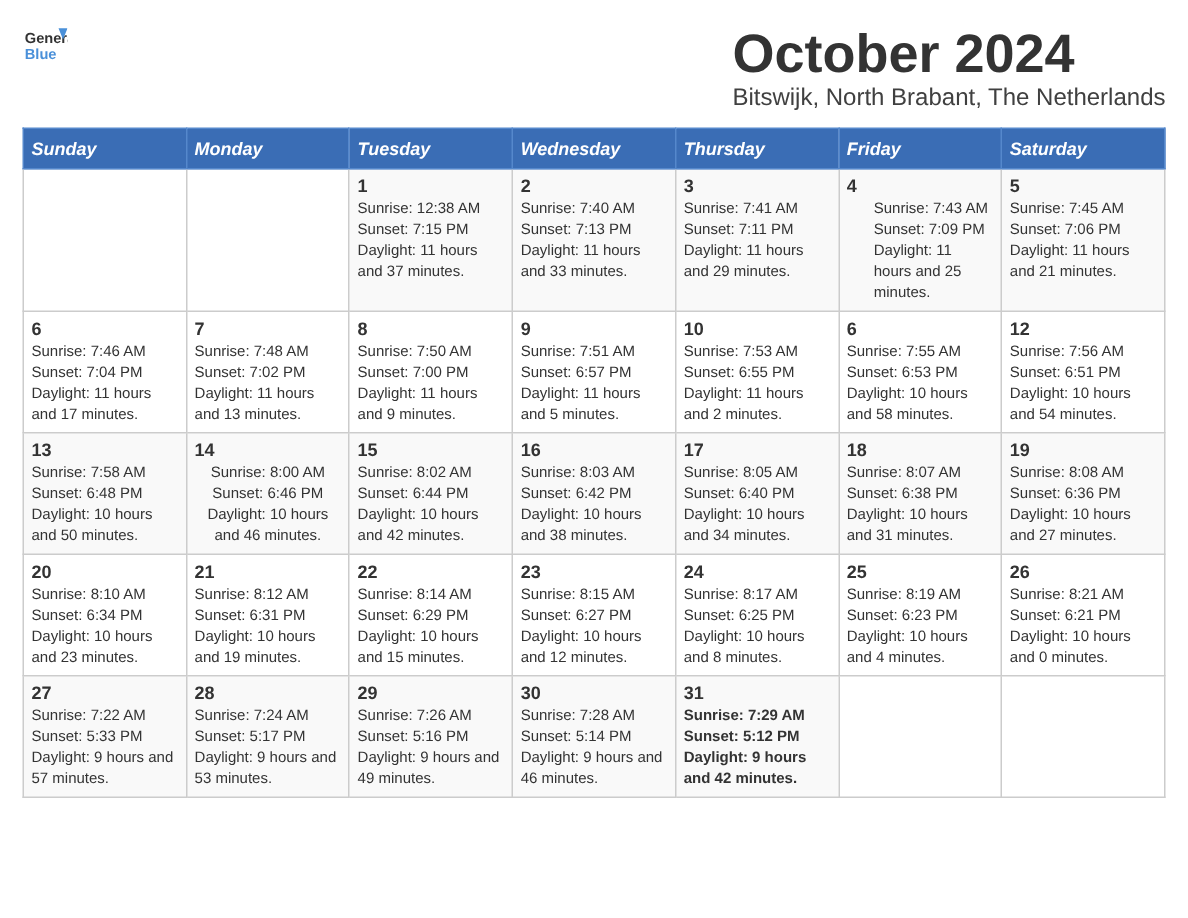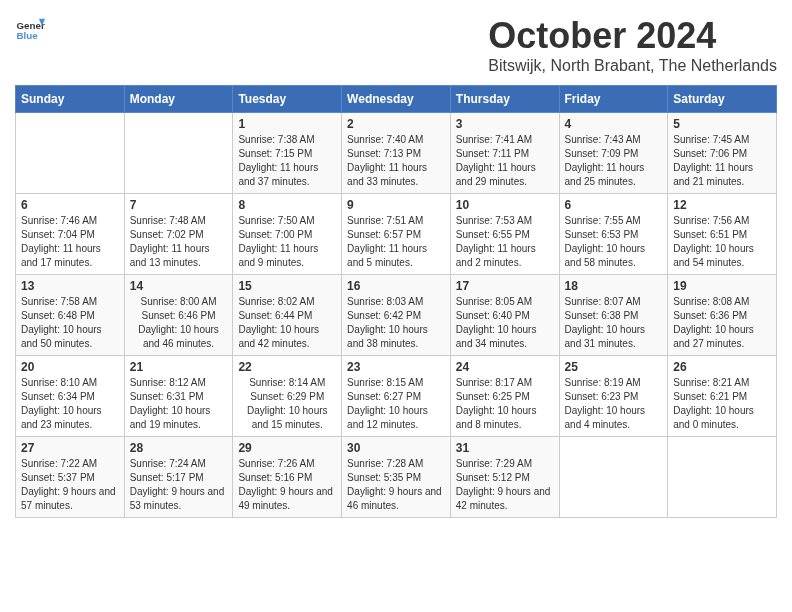--- a/index.html
+++ b/index.html
@@ -42,20 +42,21 @@
       font-size: 11px;
     }
     thead tr th {
       background-color: #3a6db5;
       color: #fff;
       text-align: left;
       padding: 6px 5px;
       font-size: 12px;
       font-weight: bold;
       border: 1px solid #5588cc;
+      font-style: italic;
     }
     tbody tr td {
       border: 1px solid #ccc;
       vertical-align: top;
       padding: 4px 5px;
       height: 80px;
       width: 14.28%;
       background: #fff;
       color: #333;
     }
@@ -105,39 +106,39 @@
         <th>Friday</th>
         <th>Saturday</th>
       </tr>
   </thead>
   <tbody id="calendar-body">
   <tr>
         <td class="empty-cell"></td>
         <td class="empty-cell"></td>
         <td>
           <span class="day-num">1</span>
-          <div class="day-info" style="white-space: pre-line;">Sunrise: 7:38 AM
+          <div class="day-info" style="white-space: pre-line;">Sunrise: 12:38 AM
 Sunset: 7:15 PM
 Daylight: 11 hours and 37 minutes.</div>
         </td>
         <td>
           <span class="day-num">2</span>
           <div class="day-info" style="white-space: pre-line;">Sunrise: 7:40 AM
 Sunset: 7:13 PM
 Daylight: 11 hours and 33 minutes.</div>
         </td>
         <td>
           <span class="day-num">3</span>
           <div class="day-info" style="white-space: pre-line;">Sunrise: 7:41 AM
 Sunset: 7:11 PM
 Daylight: 11 hours and 29 minutes.</div>
         </td>
         <td>
           <span class="day-num">4</span>
-          <div class="day-info" style="white-space: pre-line;">Sunrise: 7:43 AM
+          <div class="day-info" style="white-space: pre-line; margin-left: 18px;">Sunrise: 7:43 AM
 Sunset: 7:09 PM
 Daylight: 11 hours and 25 minutes.</div>
         </td>
         <td>
           <span class="day-num">5</span>
           <div class="day-info" style="white-space: pre-line;">Sunrise: 7:45 AM
 Sunset: 7:06 PM
 Daylight: 11 hours and 21 minutes.</div>
         </td>
       </tr>
@@ -237,21 +238,21 @@
 Daylight: 10 hours and 23 minutes.</div>
         </td>
         <td>
           <span class="day-num">21</span>
           <div class="day-info" style="white-space: pre-line;">Sunrise: 8:12 AM
 Sunset: 6:31 PM
 Daylight: 10 hours and 19 minutes.</div>
         </td>
         <td>
           <span class="day-num">22</span>
-          <div class="day-info" style="white-space: pre-line; text-align: center;">Sunrise: 8:14 AM
+          <div class="day-info" style="white-space: pre-line;">Sunrise: 8:14 AM
 Sunset: 6:29 PM
 Daylight: 10 hours and 15 minutes.</div>
         </td>
         <td>
           <span class="day-num">23</span>
           <div class="day-info" style="white-space: pre-line;">Sunrise: 8:15 AM
 Sunset: 6:27 PM
 Daylight: 10 hours and 12 minutes.</div>
         </td>
         <td>
@@ -270,44 +271,44 @@
           <span class="day-num">26</span>
           <div class="day-info" style="white-space: pre-line;">Sunrise: 8:21 AM
 Sunset: 6:21 PM
 Daylight: 10 hours and 0 minutes.</div>
         </td>
       </tr>
       <tr>
         <td>
           <span class="day-num">27</span>
           <div class="day-info" style="white-space: pre-line;">Sunrise: 7:22 AM
-Sunset: 5:37 PM
+Sunset: 5:33 PM
 Daylight: 9 hours and 57 minutes.</div>
         </td>
         <td>
           <span class="day-num">28</span>
           <div class="day-info" style="white-space: pre-line;">Sunrise: 7:24 AM
 Sunset: 5:17 PM
 Daylight: 9 hours and 53 minutes.</div>
         </td>
         <td>
           <span class="day-num">29</span>
           <div class="day-info" style="white-space: pre-line;">Sunrise: 7:26 AM
 Sunset: 5:16 PM
 Daylight: 9 hours and 49 minutes.</div>
         </td>
         <td>
           <span class="day-num">30</span>
           <div class="day-info" style="white-space: pre-line;">Sunrise: 7:28 AM
-Sunset: 5:35 PM
+Sunset: 5:14 PM
 Daylight: 9 hours and 46 minutes.</div>
         </td>
         <td>
           <span class="day-num">31</span>
-          <div class="day-info" style="white-space: pre-line;">Sunrise: 7:29 AM
+          <div class="day-info" style="white-space: pre-line; font-weight: bold;">Sunrise: 7:29 AM
 Sunset: 5:12 PM
 Daylight: 9 hours and 42 minutes.</div>
         </td>
         <td class="empty-cell"></td>
         <td class="empty-cell"></td>
       </tr>
     </tbody>
 </table>
 
 </body></html>

